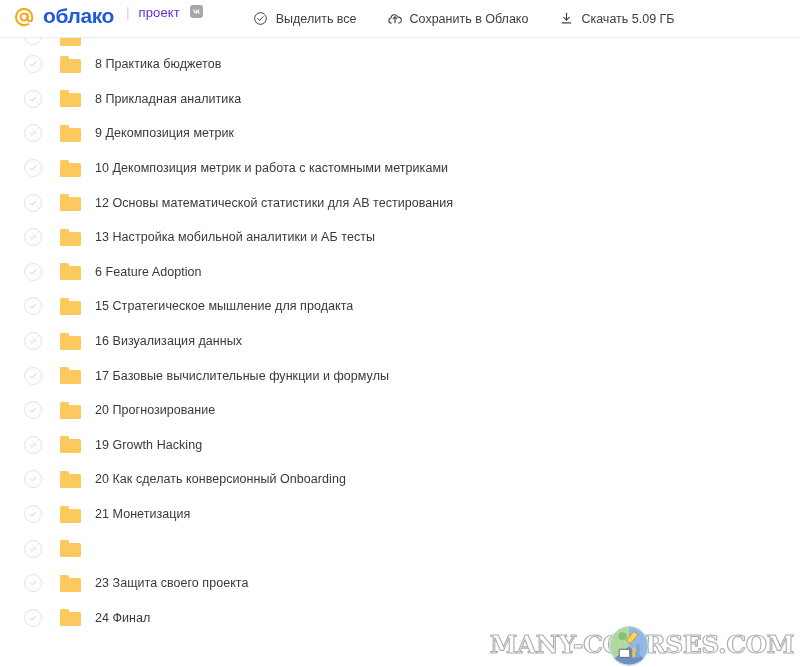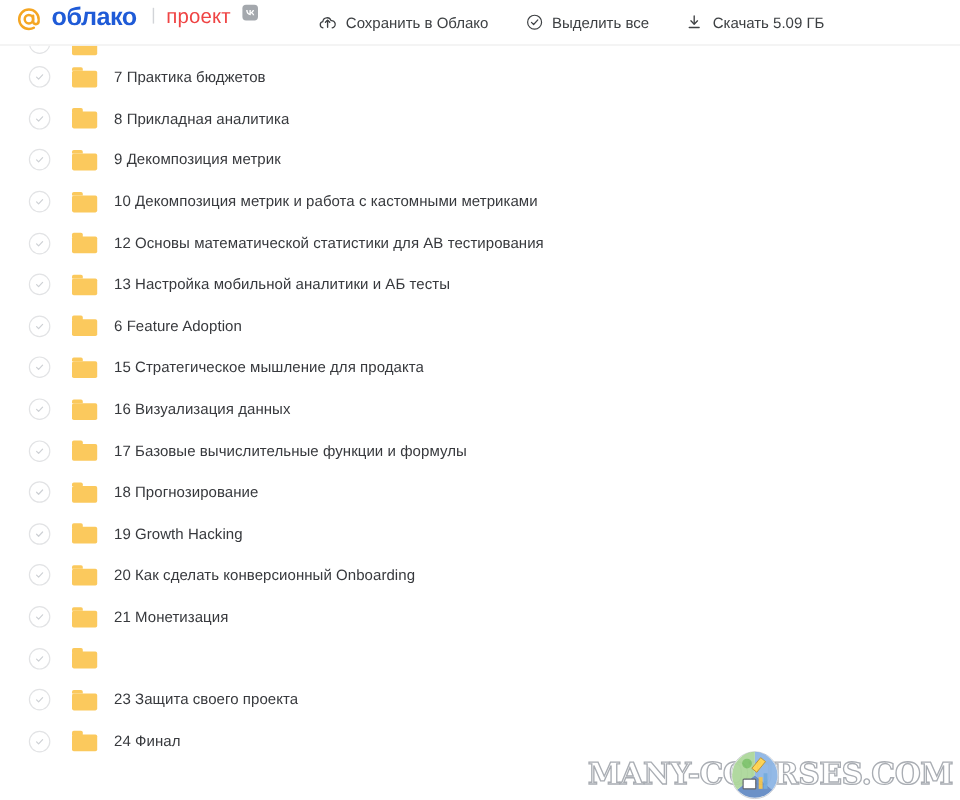--- a/index.html
+++ b/index.html
@@ -29,21 +29,21 @@
   .logo-word {
     font-size: 21px; font-weight: bold;
     color: #1f5bd7; letter-spacing: -0.4px;
     line-height: 1; margin-left: 1px;
   }
   .logo-sep {
     color: #d2d4d8; font-size: 14px; margin: 0 3px 0 6px;
     font-weight: 300;
   }
   .logo-proekt {
-    color: #ef4444; font-size: 17px; letter-spacing: 0.1px;
+    color: #6d28d9; font-size: 13px; letter-spacing: 0.1px;
   }
   .vk-badge {
     display: inline-flex; align-items: center; justify-content: center;
     width: 13px; height: 13px; border-radius: 3px;
     background: #a4a8ad; margin-left: 4px;
   }
   .toolbar { display: flex; align-items: center; margin-left: 48px; gap: 26px; }
   .tb-item {
     display: flex; align-items: center; gap: 7px;
     font-size: 12.5px; color: #3d4043;
@@ -149,37 +149,37 @@
         <svg width="11" height="11" viewBox="0 0 24 24" aria-hidden="true">
           <path fill="#ffffff" d="M12.8 16.6c-5 0-8.1-3.5-8.2-9.2h2.6c.1 4.2 2 6 3.4 6.3V7.4h2.5v3.8c1.4-.2 2.9-1.8 3.4-3.8h2.4c-.4 2.4-1.9 4-3 4.7 1.1.5 2.8 2 3.5 4.5h-2.7c-.5-1.7-1.9-3-3.6-3.2v3.2h-.3z"></path>
         </svg>
       </span>
     </div>
 
     <div class="toolbar">
 
       <div class="tb-item">
         <span class="tb-icon">
+          <svg width="15" height="15" viewBox="0 0 24 24" aria-hidden="true">
+            <circle cx="12" cy="12" r="9.3" fill="none" stroke="#3d4043" stroke-width="1.6"></circle>
+            <path d="M7.8 12.2l2.9 2.9 5.6-6.1" fill="none" stroke="#3d4043" stroke-width="1.6" stroke-linecap="round" stroke-linejoin="round"></path>
+          </svg>
+        </span>
+        <span>Выделить все</span>
+      </div>
+
+      <div class="tb-item">
+        <span class="tb-icon">
           <svg width="16" height="16" viewBox="0 0 24 24" aria-hidden="true">
             <path d="M6.2 18.2A3.9 3.9 0 0 1 6 10.5a5.3 5.3 0 0 1 10.3-1.2 3.9 3.9 0 0 1 1.4 8.9" fill="none" stroke="#3d4043" stroke-width="1.6" stroke-linecap="round" stroke-linejoin="round"></path>
             <path d="M12 17.6V8.9" fill="none" stroke="#3d4043" stroke-width="1.7" stroke-linecap="round"></path>
             <path d="M9.3 11.4L12 8.7l2.7 2.7" fill="none" stroke="#3d4043" stroke-width="1.7" stroke-linecap="round" stroke-linejoin="round"></path>
           </svg>
         </span>
         <span>Сохранить в Облако</span>
-      </div>
-
-      <div class="tb-item">
-        <span class="tb-icon">
-          <svg width="15" height="15" viewBox="0 0 24 24" aria-hidden="true">
-            <circle cx="12" cy="12" r="9.3" fill="none" stroke="#3d4043" stroke-width="1.6"></circle>
-            <path d="M7.8 12.2l2.9 2.9 5.6-6.1" fill="none" stroke="#3d4043" stroke-width="1.6" stroke-linecap="round" stroke-linejoin="round"></path>
-          </svg>
-        </span>
-        <span>Выделить все</span>
       </div>
 
       <div class="tb-item">
         <span class="tb-icon">
           <svg width="15" height="15" viewBox="0 0 24 24" aria-hidden="true">
             <path d="M12 3.6v10.6" fill="none" stroke="#3d4043" stroke-width="1.8" stroke-linecap="round"></path>
             <path d="M7.6 10.2l4.4 4.4 4.4-4.4" fill="none" stroke="#3d4043" stroke-width="1.8" stroke-linecap="round" stroke-linejoin="round"></path>
             <path d="M5.4 19h13.2" fill="none" stroke="#3d4043" stroke-width="1.8" stroke-linecap="round"></path>
           </svg>
         </span>
@@ -206,21 +206,21 @@
         <div class="row">
           <span class="chk">
             <svg width="10" height="10" viewBox="0 0 24 24" aria-hidden="true">
               <path d="M6 12.5l4 4 8-8.5" fill="none" stroke="#cdd0d4" stroke-width="2.4" stroke-linecap="round" stroke-linejoin="round"></path>
             </svg>
           </span>
           <span class="folder">
             <span class="tab"></span>
             <span class="body"></span>
           </span>
-          <span class="fname">7 Практика бюджетов</span>
+          <span class="fname">8 Практика бюджетов</span>
         </div>
         <div class="row">
           <span class="chk">
             <svg width="10" height="10" viewBox="0 0 24 24" aria-hidden="true">
               <path d="M6 12.5l4 4 8-8.5" fill="none" stroke="#cdd0d4" stroke-width="2.4" stroke-linecap="round" stroke-linejoin="round"></path>
             </svg>
           </span>
           <span class="folder">
             <span class="tab"></span>
             <span class="body"></span>
@@ -326,21 +326,21 @@
         <div class="row">
           <span class="chk">
             <svg width="10" height="10" viewBox="0 0 24 24" aria-hidden="true">
               <path d="M6 12.5l4 4 8-8.5" fill="none" stroke="#cdd0d4" stroke-width="2.4" stroke-linecap="round" stroke-linejoin="round"></path>
             </svg>
           </span>
           <span class="folder">
             <span class="tab"></span>
             <span class="body"></span>
           </span>
-          <span class="fname">18 Прогнозирование</span>
+          <span class="fname">20 Прогнозирование</span>
         </div>
         <div class="row">
           <span class="chk">
             <svg width="10" height="10" viewBox="0 0 24 24" aria-hidden="true">
               <path d="M6 12.5l4 4 8-8.5" fill="none" stroke="#cdd0d4" stroke-width="2.4" stroke-linecap="round" stroke-linejoin="round"></path>
             </svg>
           </span>
           <span class="folder">
             <span class="tab"></span>
             <span class="body"></span>

